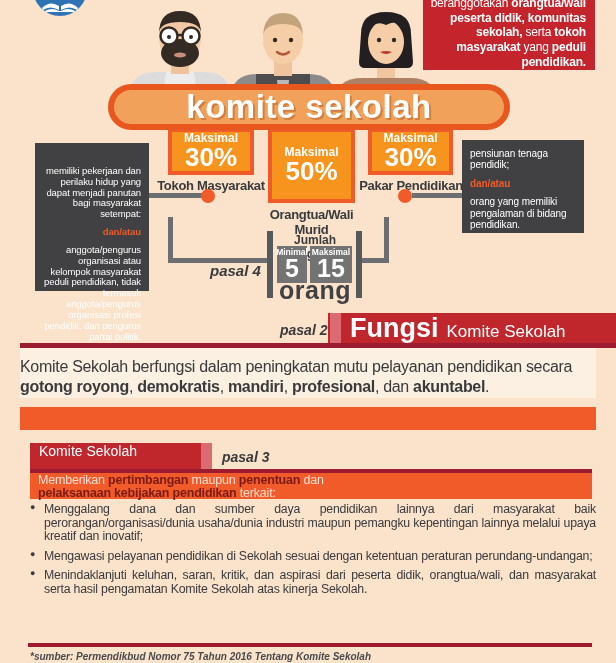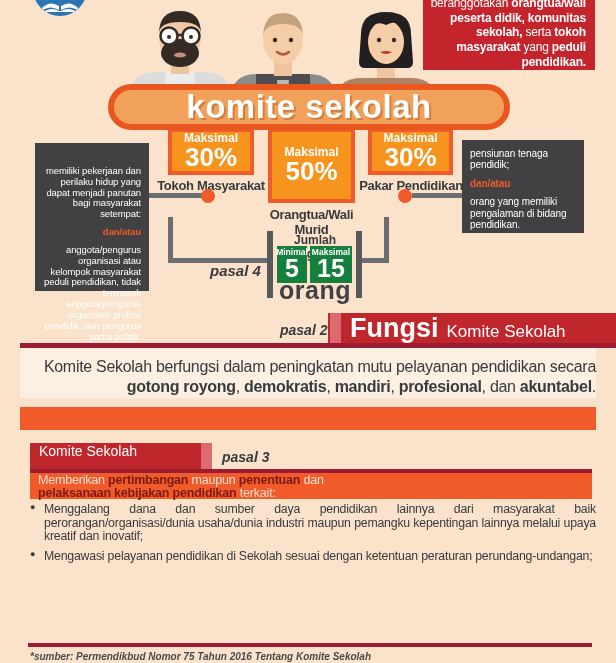--- a/index.html
+++ b/index.html
@@ -53,39 +53,39 @@
   .dark-box .danatau{color:#F15A29;font-weight:bold;display:block;margin:7px 0;}
 
   
   .conn{background:#6D6E71;}
   .dot{width:14px;height:14px;border-radius:50%;background:#F15A29;z-index:2;}
 
   
   .bar{background:#58595B;}
   .jumlah-title{left:274px;top:233px;width:82px;text-align:center;
                 font-size:12px;font-weight:bold;color:#3A3A3C;}
-  .count-box{background:#15803d;color:#fff;text-align:center;box-sizing:border-box;
+  .count-box{background:#737373;color:#fff;text-align:center;box-sizing:border-box;
              display:flex;flex-direction:column;align-items:center;}
   .count-box .clbl{font-size:8.5px;font-weight:bold;line-height:1.2;margin-top:1px;}
   .count-box .cval{font-size:25px;font-weight:bold;line-height:0.95;}
   .unit{left:276px;top:276px;width:78px;text-align:center;
         font-size:25px;font-weight:bold;color:#414042;letter-spacing:0.5px;}
   .pasal{font-style:italic;font-weight:bold;color:#3A3A3C;}
   .pasal4{left:210px;top:262px;font-size:15px;}
 
   
   .pasal2{left:280px;top:322px;font-size:14px;}
   .fungsi-banner{left:328px;top:313px;width:288px;height:31px;background:#C0272D;
                  display:flex;align-items:baseline;gap:8px;padding-left:22px;box-sizing:border-box;}
   .fungsi-banner .tab{position:absolute;left:2px;top:0;width:11px;height:31px;background:#DB6B70;}
   .fungsi-banner .big{font-size:27px;font-weight:bold;color:#fff;line-height:31px;}
   .fungsi-banner .small{font-size:17px;color:#fff;}
   .rule{background:#9C1B30;}
   .cream{left:20px;top:348px;width:576px;height:50px;background:#FBF0E1;
-         text-align:right;font-size:16px;letter-spacing:-0.3px;line-height:1.25;
+         text-align:left;font-size:16px;letter-spacing:-0.3px;line-height:1.25;
          padding-top:9px;box-sizing:border-box;color:#3A3A3C;}
   .cream .b{font-weight:bold;}
   .orange-band{left:20px;top:407px;width:576px;height:23px;background:#F15A29;}
 
   
   .tugas-banner{left:30px;top:443px;width:182px;height:27px;background:#C0272D;
                 display:flex;align-items:baseline;gap:7px;padding-left:9px;box-sizing:border-box;}
   .tugas-banner .tab{position:absolute;right:0;top:0;width:11px;height:27px;background:#DB6B70;}
   .tugas-banner .big{font-size:23px;font-weight:bold;color:#fff;line-height:27px;}
   .tugas-banner .small{font-size:14px;color:#fff;}
@@ -233,17 +233,18 @@
     <span class="tab"></span>
   </div>
   <div class="abs pasal pasal3">pasal 3</div>
   <div class="abs rule" style="left:30px;top:469px;width:562px;height:4px;"></div>
   <div class="abs tugas-intro">
     <span>Memberikan </span><span class="b">pertimbangan</span><span> maupun </span><span class="b">penentuan</span><span> dan</span><br><span class="b">pelaksanaan kebijakan pendidikan</span><span> terkait:</span>
   </div>
   <ul class="abs tugas-list">
     <li>Menggalang dana dan sumber daya pendidikan lainnya dari masyarakat baik perorangan/organisasi/dunia usaha/dunia industri maupun pemangku kepentingan lainnya melalui upaya kreatif dan inovatif;</li>
     <li>Mengawasi pelayanan pendidikan di Sekolah sesuai dengan ketentuan peraturan perundang-undangan;</li>
+    <li>Menindaklanjuti keluhan, saran, kritik, dan aspirasi dari peserta didik, orangtua/wali, dan masyarakat serta hasil pengamatan Komite Sekolah atas kinerja Sekolah.</li>
   </ul>
   <div class="abs rule" style="left:28px;top:643px;width:564px;height:4px;"></div>
   <div class="abs source">*sumber: Permendikbud Nomor 75 Tahun 2016 Tentang Komite Sekolah</div>
 
 </div>
 
 </body></html>

